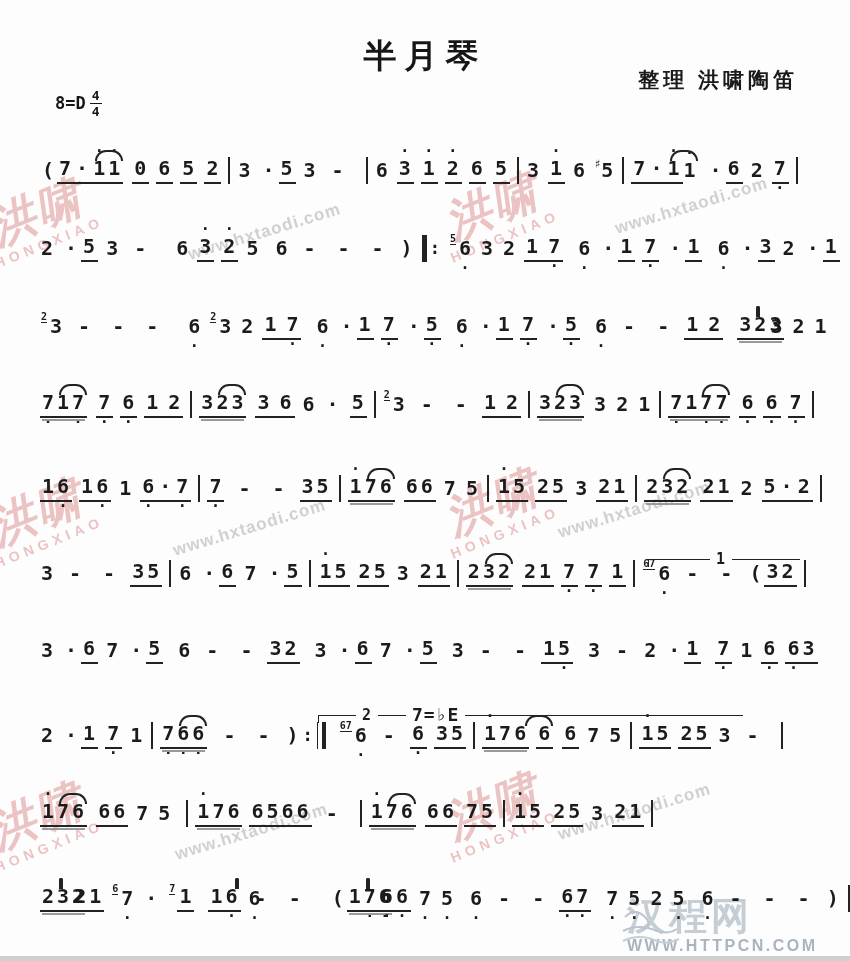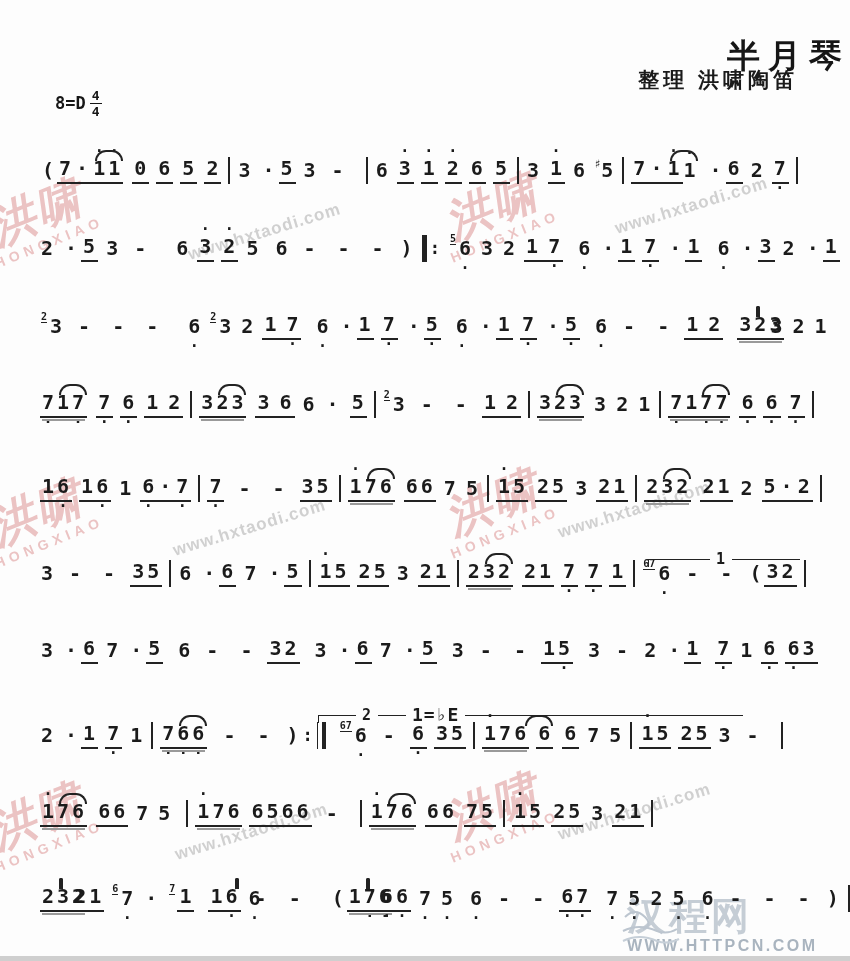--- a/index.html
+++ b/index.html
@@ -1,20 +1,20 @@
 <!DOCTYPE html>
 <html><head>
 <meta charset="utf-8">
 <style>
   html,body{margin:0;padding:0;}
   body{font-family:"Liberation Sans",sans-serif;background:#888;}
   .page{position:relative;width:850px;height:961px;background:#fdfdfd;overflow:hidden;margin:0 auto;}
 
   
-  .title{position:absolute;top:34px;left:0;width:100%;text-align:right;
+  .title{position:absolute;top:34px;left:0;width:100%;text-align:center;
          font-size:33px;font-weight:900;letter-spacing:8px;color:#161616;z-index:3;}
   .credit{position:absolute;top:66px;right:52px;font-size:21px;font-weight:800;
           letter-spacing:4px;color:#1a1a1a;z-index:3;margin-left:44px;}
   .keysig{position:absolute;top:88px;left:55px;font-family:"DejaVu Sans Mono",monospace;
           font-weight:700;font-size:17px;color:#161616;z-index:3;display:flex;align-items:center;}
   .meter{display:inline-flex;flex-direction:column;align-items:center;line-height:1;
          font-size:13px;margin-left:4px;transform:translateY(1px);}
   .meter .num{border-bottom:1.5px solid #161616;padding:0 2px 1px;}
   .meter .den{padding-top:1px;}
 
@@ -488,21 +488,21 @@
         <span class="n">1</span>
         <span class="sp">&nbsp;</span>
         <span class="u"><span class="n">6<span class="db">·</span></span></span>
         <span class="sp">&nbsp;</span>
         <span class="u"><span class="n">6<span class="db">·</span></span><span class="n">3</span></span>
         <span class="bar"></span>
       </div>
     <div class="line" style="top:577px;">
       <div class="volta" style="left:278px;top:8px;width:425px;">
         <span class="vlabel" style="left:38px;">2</span>
-        <span class="klabel" style="left:88px;">1=♭E</span>
+        <span class="klabel" style="left:88px;">7=♭E</span>
       </div>
     <span class="n">2</span>
         <span class="sp">&nbsp;</span>
         <span class="ad">·</span>
         <span class="u"><span class="n">1</span></span>
         <span class="sp">&nbsp;</span>
         <span class="u"><span class="n">7<span class="db">·</span></span></span>
         <span class="sp">&nbsp;</span>
         <span class="n">1</span>
         <span class="bar"></span>

